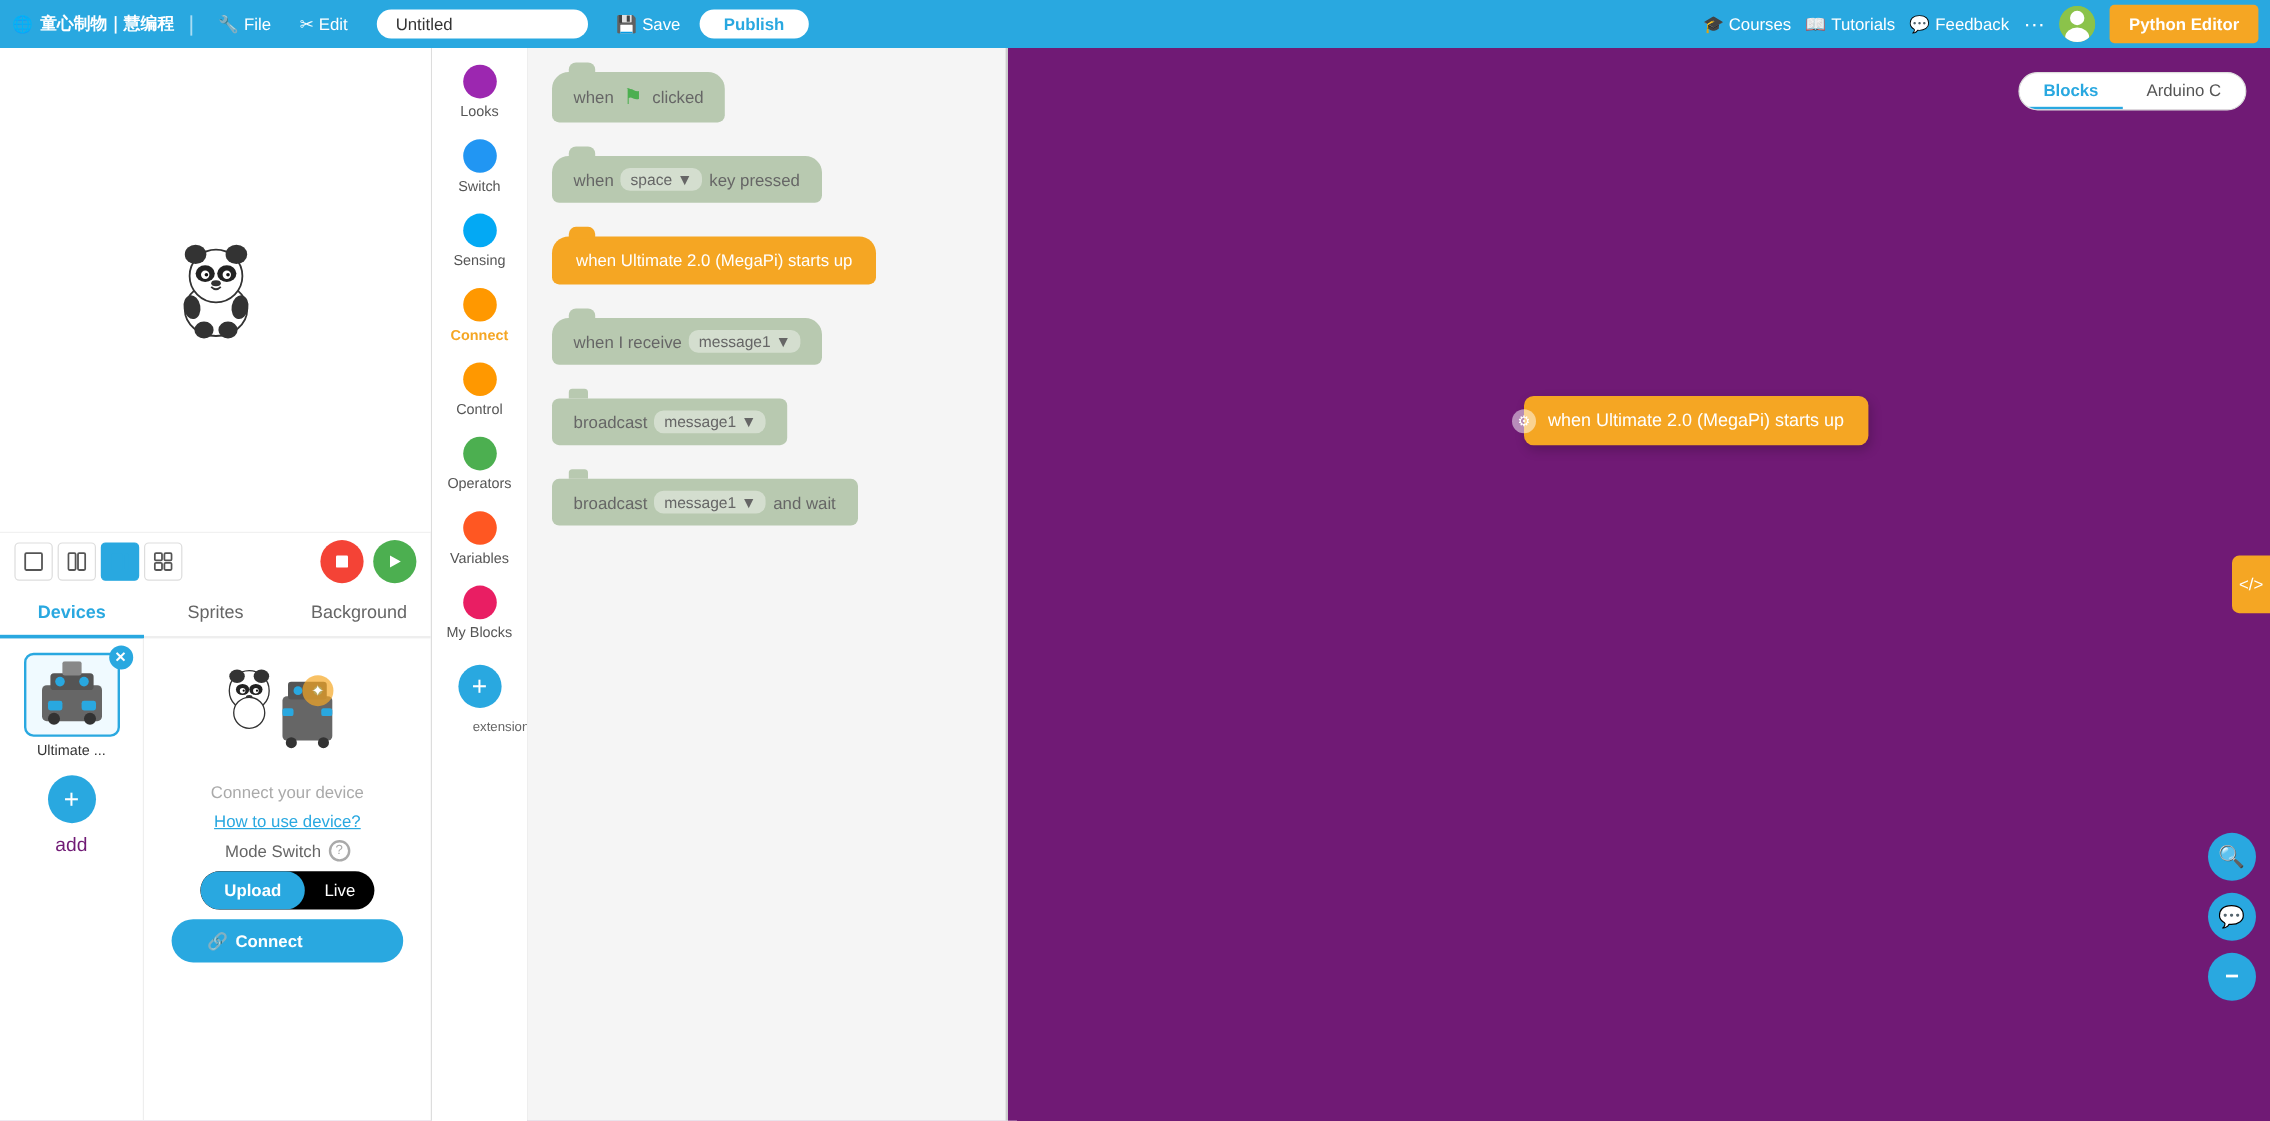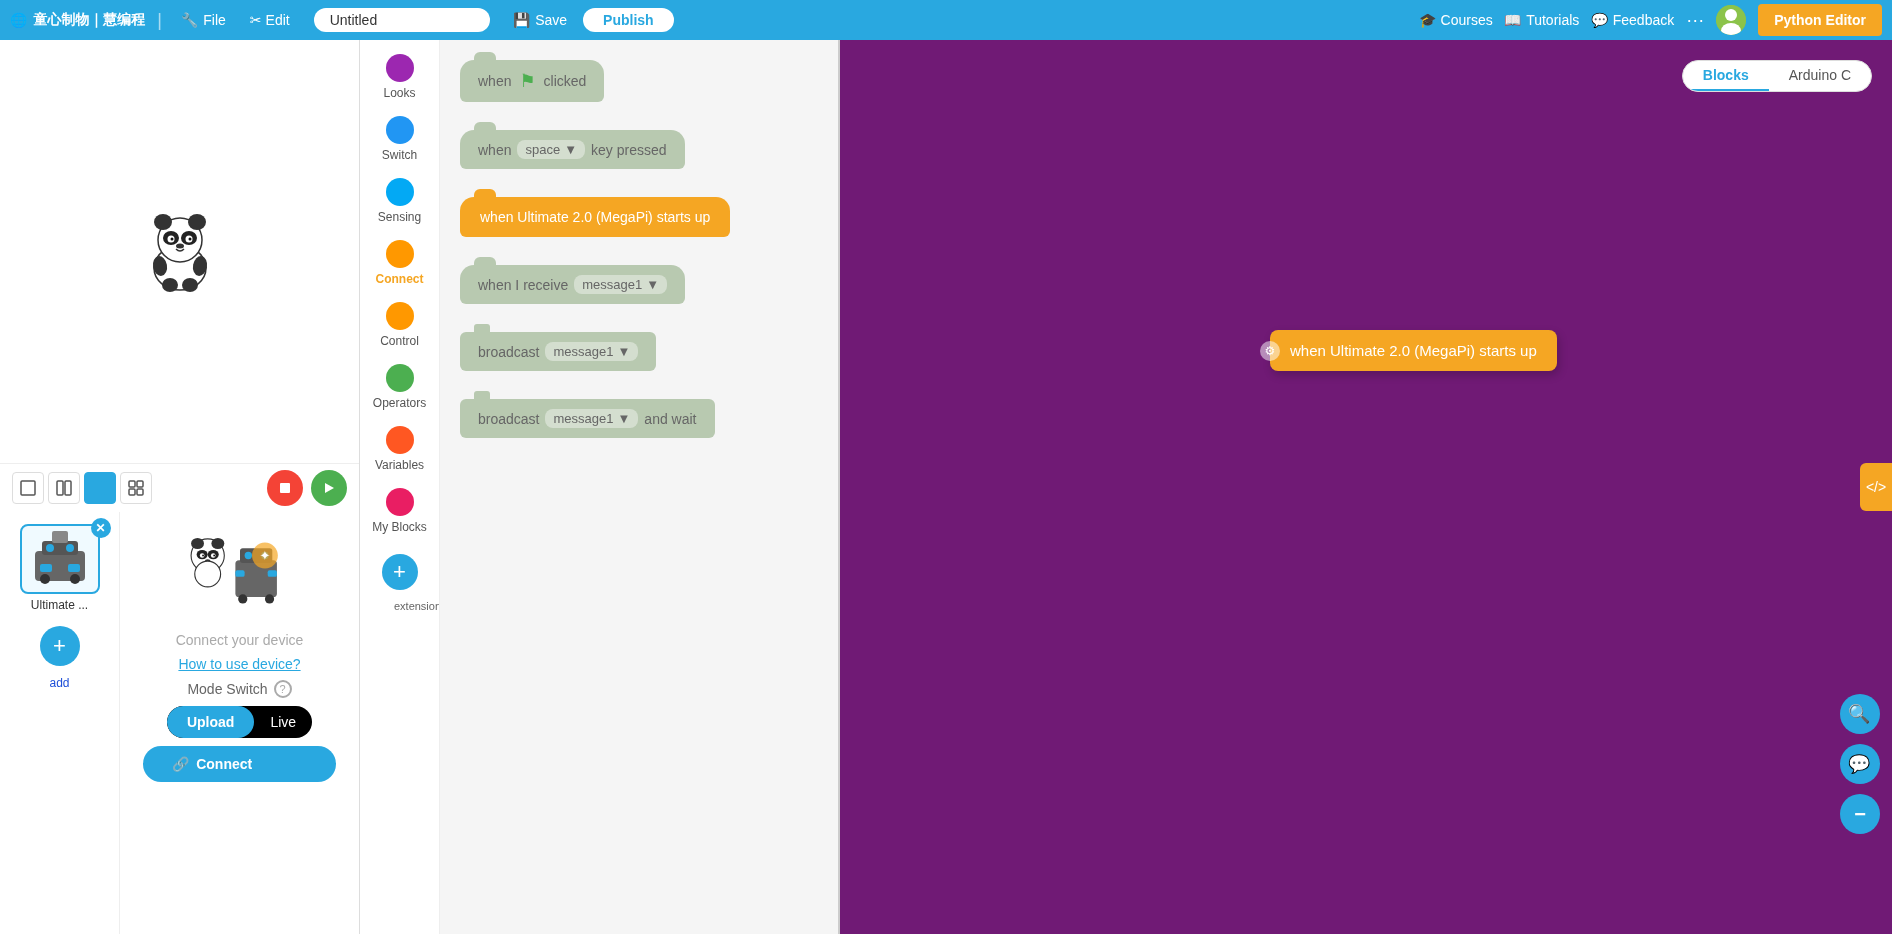--- a/index.html
+++ b/index.html
@@ -284,22 +284,22 @@
       border: none;
       cursor: pointer;
       display: flex;
       align-items: center;
       justify-content: center;
       color: white;
       font-size: 22px;
       margin-top: 4px;
     }
     .add-label {
-      font-size: 12px;
-      color: #1d4ed8;
+      font-size: 16px;
+      color: #701a75;
     }
 
     
     .sprites-col {
       flex: 1;
       padding: 12px;
       display: flex;
       flex-direction: column;
       align-items: center;
       gap: 8px;
@@ -658,20 +658,25 @@
             </svg>
         </button>
         <button class="go-btn">
           <svg width="14" height="14" viewBox="0 0 14 14">
               <polygon points="3,2 12,7 3,12" fill="white"></polygon>
             </svg>
         </button>
       </div>
     </div>
 
+    <div class="tabs">
+      <div class="tab active">Devices</div>
+      <div class="tab">Sprites</div>
+      <div class="tab">Background</div>
+    </div>
 
     <div class="tab-content">
 
       <div class="devices-col">
         <div class="device-item">
           <div class="device-close">✕</div>
           <div class="device-thumb">
 
             <svg width="60" height="55" viewBox="0 0 60 55">
               <rect x="5" y="20" width="50" height="30" rx="4" fill="#666"></rect>

